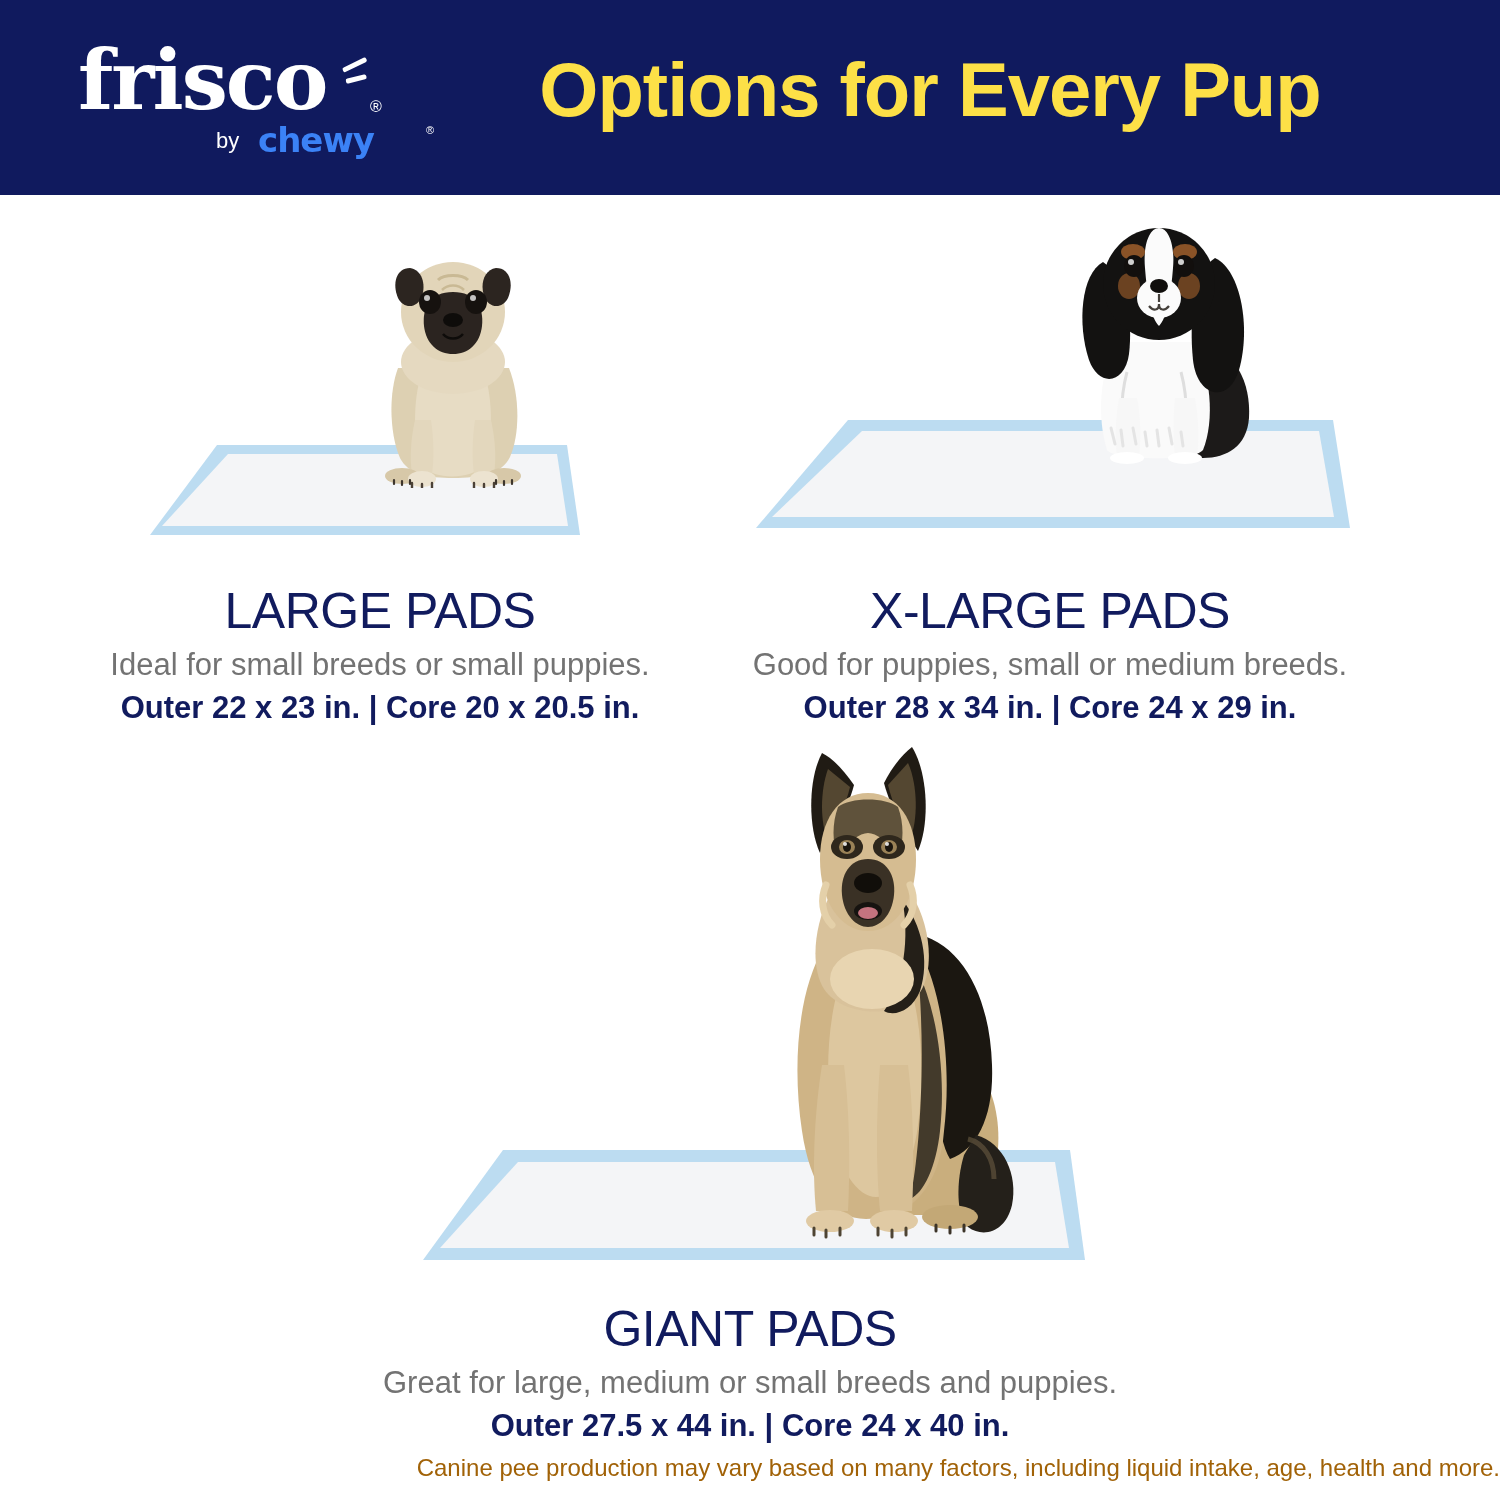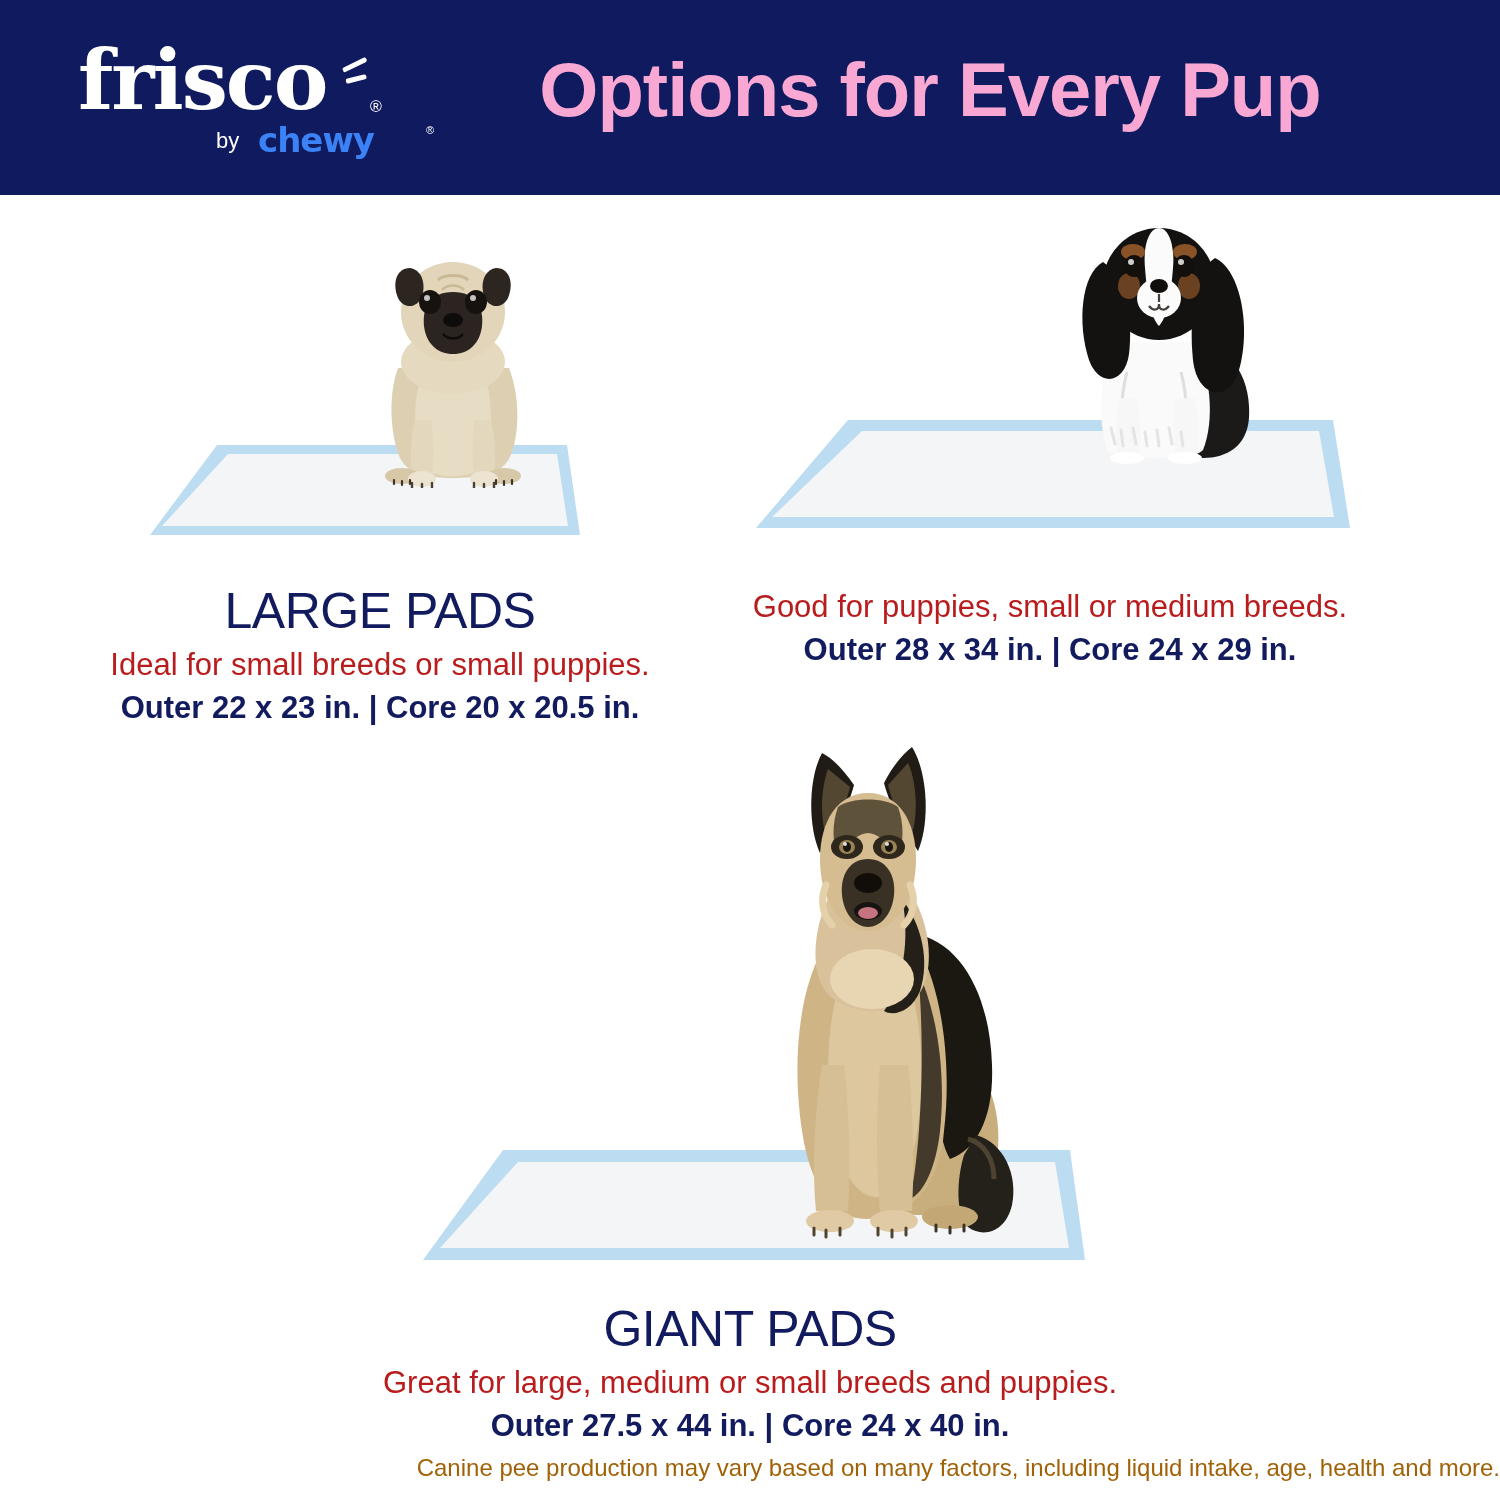--- a/index.html
+++ b/index.html
@@ -107,21 +107,21 @@
   .header-title {
     position: absolute;
     left: 430px;
     top: 44px;
     width: 1000px;
     text-align: center;
     font-family: "Liberation Sans", sans-serif;
     font-weight: bold;
     font-size: 76px;
     line-height: 92px;
-    color: #f9a8d4;
+    color: #fde047;
     letter-spacing: -1px;
   }
 
   
   .pad {
     position: absolute;
   }
   .pad svg { display: block; }
 
   
@@ -137,21 +137,21 @@
     font-size: 50px;
     line-height: 58px;
     color: #111b5e;
     letter-spacing: -0.5px;
   }
   .block-desc {
     font-family: "Liberation Sans", sans-serif;
     font-weight: normal;
     font-size: 31px;
     line-height: 42px;
-    color: #b91c1c;
+    color: #737373;
     margin-top: 4px;
   }
   .block-dims {
     font-family: "Liberation Sans", sans-serif;
     font-weight: bold;
     font-size: 31px;
     line-height: 42px;
     color: #111b5e;
     margin-top: 1px;
   }
@@ -295,20 +295,21 @@
 
       <ellipse cx="96" cy="86" rx="22" ry="20" fill="#fbfbfb"></ellipse>
 
       <ellipse cx="96" cy="74" rx="9" ry="7" fill="#100e0c"></ellipse>
 
       <path d="M96 82 L96 90 M86 94 C90 99, 96 99, 96 92 M106 94 C102 99, 96 99, 96 92" stroke="#45403b" stroke-width="2.2" fill="none"></path>
     </svg>
   </div>
 
   <div class="block" style="left:700px; top:582px; width:700px;">
+    <div class="block-title">X-LARGE PADS</div>
     <div class="block-desc">Good for puppies, small or medium breeds.</div>
     <div class="block-dims">Outer 28 x 34 in. | Core 24 x 29 in.</div>
   </div>
 
   <div class="pad" style="left:415px; top:1150px; width:670px; height:118px;">
     <svg width="670" height="118" viewBox="0 0 670 118">
       <polygon points="88,0 655,0 670,110 8,110" fill="#bcdcf1"></polygon>
       <polygon points="103,12 640,12 654,98 25,98" fill="#f4f5f7"></polygon>
     </svg>
   </div>

